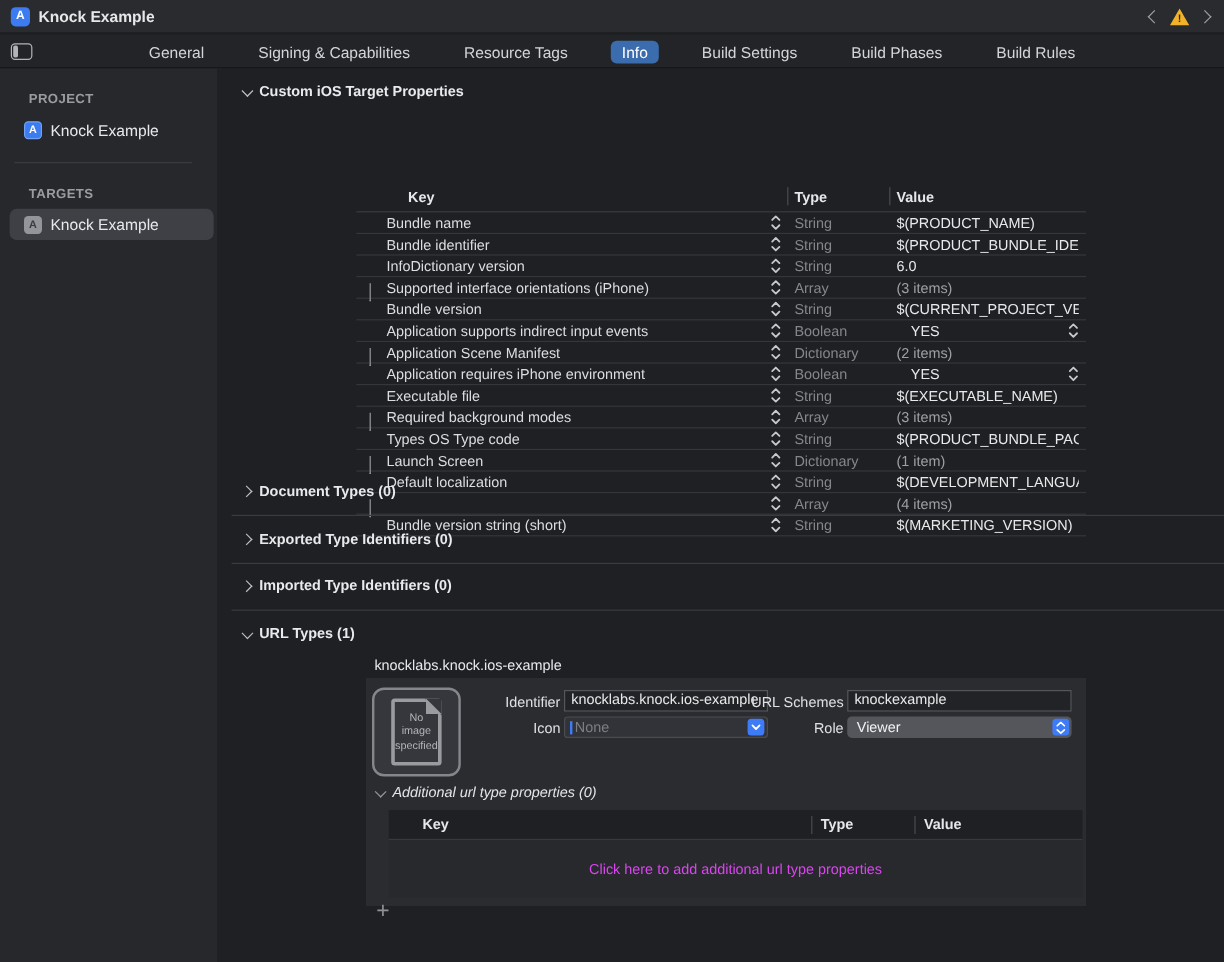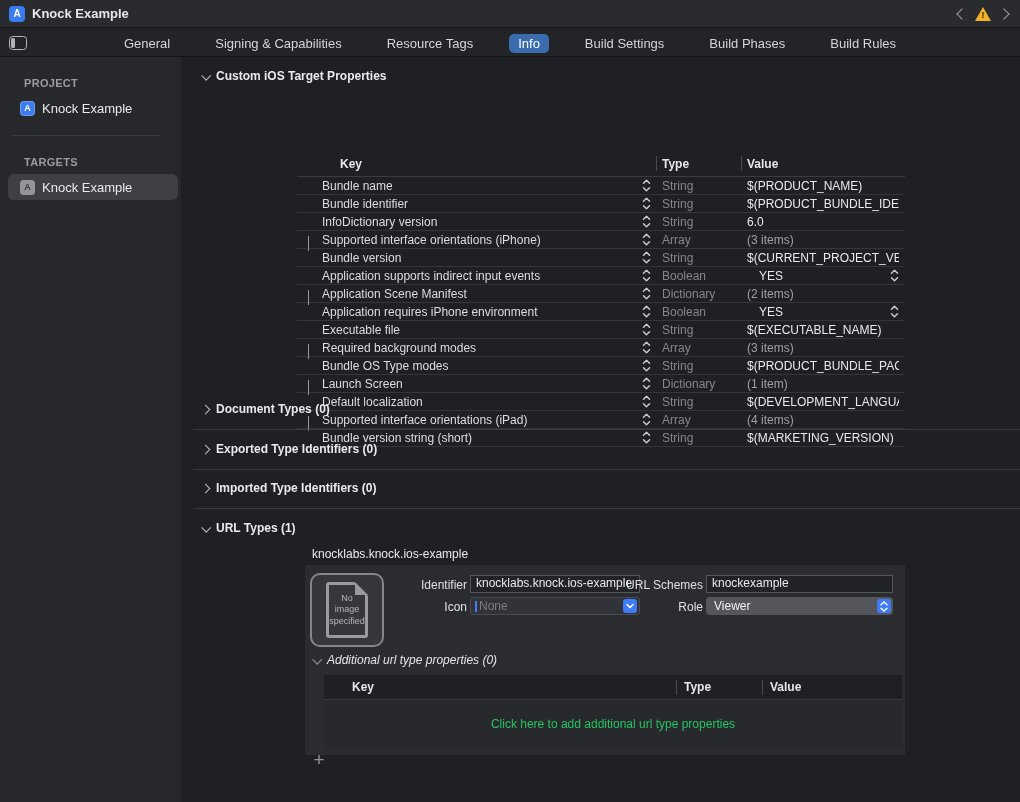--- a/index.html
+++ b/index.html
@@ -107,21 +107,21 @@
   .popup .txt { color:#f0f1f3; margin-left:8px; flex:1; }
 
   .add-head { position:absolute; display:flex; align-items:center; gap:7px; }
   .add-head .chev { border-color:#97989d; }
   .add-head .label { color:#e4e5e7; }
 
   .inner-table { position:absolute; left:19px; top:110px; width:578px; }
   .inner-thead { position:relative; height:25px; background:#1f2024; border-bottom:1px solid #38393e; }
   .inner-thead .h { position:absolute; top:5px; font-weight:bold; color:#e6e7e9; }
   .inner-body { height:48px; background:#28292d; display:flex; align-items:center; justify-content:center; }
-  .inner-body .hint { color:#22c55e; }
+  .inner-body .hint { color:#d946ef; }
 
   .add-btn { position:absolute; left:129px; top:695px; width:18px; height:18px; color:#909196;
     font-size:19px; line-height:16px; text-align:center; font-weight:300; }
 </style>
 </head>
 <body>
 
 <div id="app">
 
   <div class="titlebar">
@@ -321,21 +321,21 @@
                 <path d="M1.5 4.3 L4.5 1.3 L7.5 4.3 M1.5 8.7 L4.5 11.7 L7.5 8.7" fill="none" stroke="#c7c8cc" stroke-width="1.5" stroke-linecap="round" stroke-linejoin="round"></path>
               </svg>
             </span>
             <span class="cell-type">Array</span>
             <span class="cell-value muted">(3 items)</span>
 
           </div>
 
           <div class="prow">
 
-            <span class="cell-key">Bundle OS Type modes</span>
+            <span class="cell-key">Types OS Type code</span>
             <span class="cell-step stepper">
               <svg width="9" height="13" viewBox="0 0 9 13">
                 <path d="M1.5 4.3 L4.5 1.3 L7.5 4.3 M1.5 8.7 L4.5 11.7 L7.5 8.7" fill="none" stroke="#c7c8cc" stroke-width="1.5" stroke-linecap="round" stroke-linejoin="round"></path>
               </svg>
             </span>
             <span class="cell-type">String</span>
             <span class="cell-value">$(PRODUCT_BUNDLE_PACKA</span>
 
           </div>
 
@@ -360,21 +360,20 @@
                 <path d="M1.5 4.3 L4.5 1.3 L7.5 4.3 M1.5 8.7 L4.5 11.7 L7.5 8.7" fill="none" stroke="#c7c8cc" stroke-width="1.5" stroke-linecap="round" stroke-linejoin="round"></path>
               </svg>
             </span>
             <span class="cell-type">String</span>
             <span class="cell-value">$(DEVELOPMENT_LANGUAGI</span>
 
           </div>
 
           <div class="prow">
             <span class="cell-disc"><span class="chev right"></span></span>
-            <span class="cell-key">Supported interface orientations (iPad)</span>
             <span class="cell-step stepper">
               <svg width="9" height="13" viewBox="0 0 9 13">
                 <path d="M1.5 4.3 L4.5 1.3 L7.5 4.3 M1.5 8.7 L4.5 11.7 L7.5 8.7" fill="none" stroke="#c7c8cc" stroke-width="1.5" stroke-linecap="round" stroke-linejoin="round"></path>
               </svg>
             </span>
             <span class="cell-type">Array</span>
             <span class="cell-value muted">(4 items)</span>
 
           </div>
 

